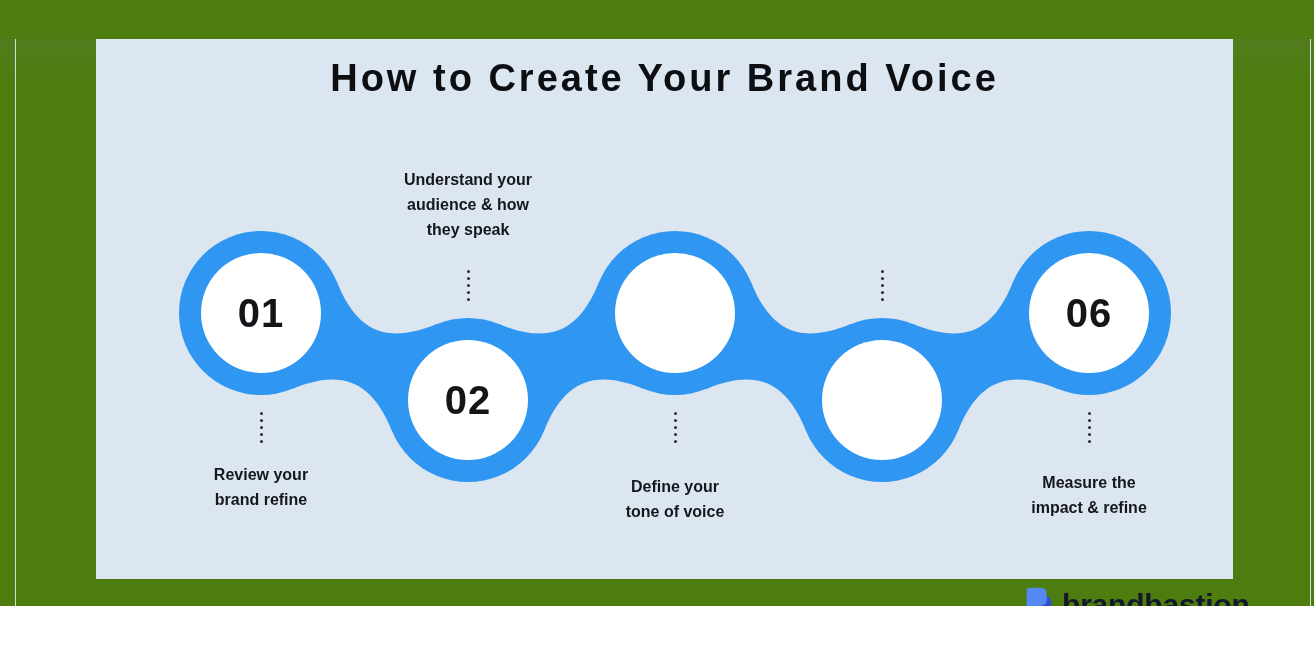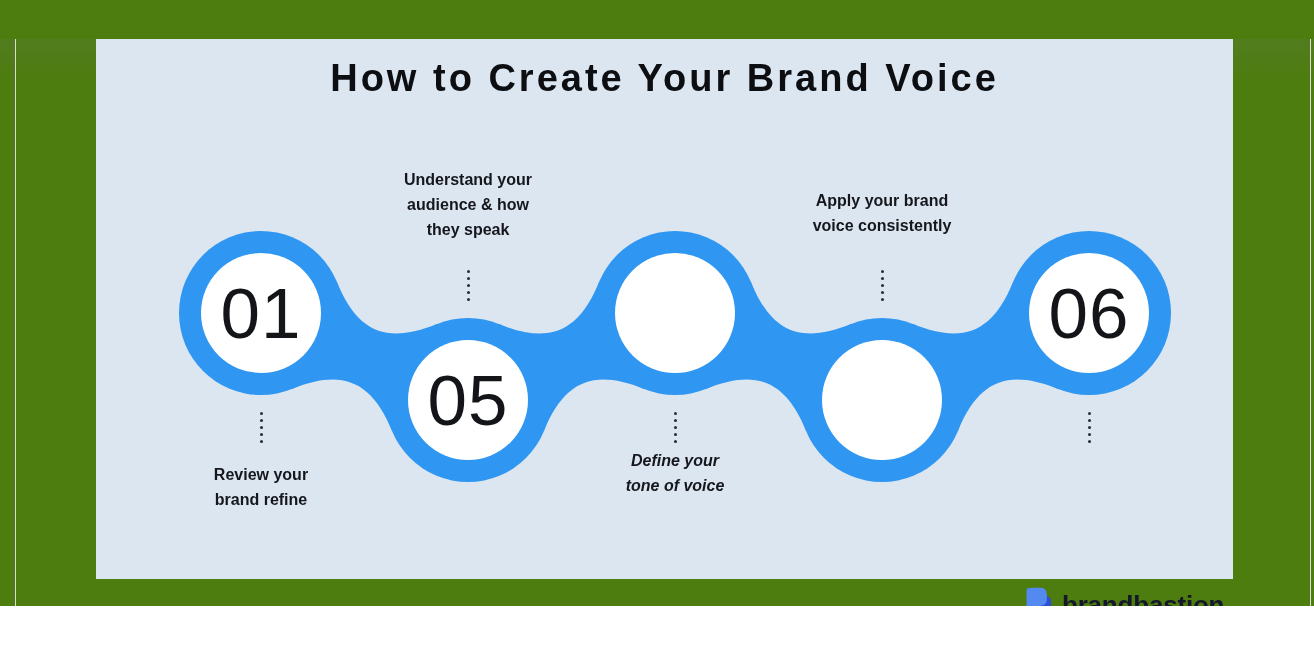--- a/index.html
+++ b/index.html
@@ -12,29 +12,29 @@
   .top-fade{position:absolute;left:0;top:39px;width:100%;height:42px;z-index:0;
     background:linear-gradient(to bottom,rgba(120,130,140,.12),rgba(120,130,140,0));}
   .vline{position:absolute;top:39px;bottom:0;width:1px;background:#d9dadc;z-index:0;}
   .vline.left{left:15px;}
   .vline.right{left:1310px;}
   .panel{position:absolute;left:96px;top:39px;width:1137px;height:540px;
     background:var(--panel-bg);z-index:1;}
   .title{position:absolute;left:0;top:18px;width:100%;margin:0;text-align:center;
     font-size:38px;font-weight:700;letter-spacing:3px;color:#0c0e12;}
   .chain{position:absolute;left:0;top:0;}
-  .num{position:absolute;transform:translate(-50%,-50%);font-size:71px;font-weight:400;
+  .num{position:absolute;transform:translate(-50%,-50%);font-size:40px;font-weight:700;
     color:#141519;letter-spacing:1px;line-height:1;}
   .vdots{position:absolute;width:3px;height:3px;border-radius:50%;background:var(--dot);
     box-shadow:0 7px 0 var(--dot),0 14px 0 var(--dot),0 21px 0 var(--dot),0 28px 0 var(--dot);}
   .lbl{position:absolute;width:260px;text-align:center;font-size:16px;line-height:25px;
     font-weight:600;color:var(--ink);white-space:pre-line;}
   .footer-logo{position:absolute;left:1023px;top:586px;display:flex;align-items:center;
     gap:9px;z-index:2;}
-  .brand-text{font-size:26px;font-weight:700;letter-spacing:-0.2px;color:#15172b;}
+  .brand-text{font-size:30px;font-weight:700;letter-spacing:-0.2px;color:#15172b;}
 </style>
 </head>
 <body>
 
 <div class="page" style="--panel-bg: #dce6f1; --blue: #2f96f2; --ink: #15171c; --dot: #2b2d31;">
   <div class="top-fade"></div>
   <div class="vline left"></div>
   <div class="vline right"></div>
 
   <div class="panel">
@@ -51,38 +51,38 @@
         <circle cx="786" cy="361" r="82" fill="#2f96f2"></circle>
         <circle cx="993" cy="274" r="82" fill="#2f96f2"></circle>
         <circle cx="165" cy="274" r="60" fill="#ffffff"></circle>
         <circle cx="372" cy="361" r="60" fill="#ffffff"></circle>
         <circle cx="579" cy="274" r="60" fill="#ffffff"></circle>
         <circle cx="786" cy="361" r="60" fill="#ffffff"></circle>
         <circle cx="993" cy="274" r="60" fill="#ffffff"></circle>
       </svg>
 
     <div class="num" style="left:165px;top:274px;">01</div>
-    <div class="num" style="left:372px;top:361px;">05</div>
+    <div class="num" style="left:372px;top:361px;">02</div>
     <div class="num" style="left:993px;top:274px;">06</div>
 
     <div class="vdots" style="left:163.5px;top:373px;"></div>
     <div class="vdots" style="left:370.5px;top:231px;"></div>
     <div class="vdots" style="left:577.5px;top:373px;"></div>
     <div class="vdots" style="left:784.5px;top:231px;"></div>
     <div class="vdots" style="left:991.5px;top:373px;"></div>
 
     <div class="lbl" style="left:35px;top:423px;">Review your
 brand refine</div>
     <div class="lbl" style="left:242px;top:128px;">Understand your
 audience &amp; how
 they speak</div>
-    <div class="lbl" style="left:449px;top:409px;font-style:italic;">Define your
+    <div class="lbl" style="left:449px;top:435px;">Define your
 tone of voice</div>
-    <div class="lbl" style="left:656px;top:149px;">Apply your brand
-voice consistently</div>
+    <div class="lbl" style="left:863px;top:431px;">Measure the
+impact &amp; refine</div>
   </div>
 
   <div class="footer-logo">
     <svg width="30" height="38" viewBox="0 0 34 40">
       <path id="logo-dark" d="M5 18 Q5 12.5 11 11.8 L25 9.8 Q32 9.8 32 17 L32 28 Q32 37 23 37 L13 37 Q5 37 5 29 Z" fill="#2d4fd3"></path>
       <path id="logo-light" d="M4 3 Q4 0.5 10 0.5 L20 0.5 Q27 0.5 27 8 L27 13.5 Q27 20.5 20 20.8 L9 26.5 Q4 28 4 23 Z" fill="#5589f2"></path>
     </svg>
     <span class="brand-text" style="color: rgb(21, 23, 43);">brandbastion</span>
   </div>
 </div>

